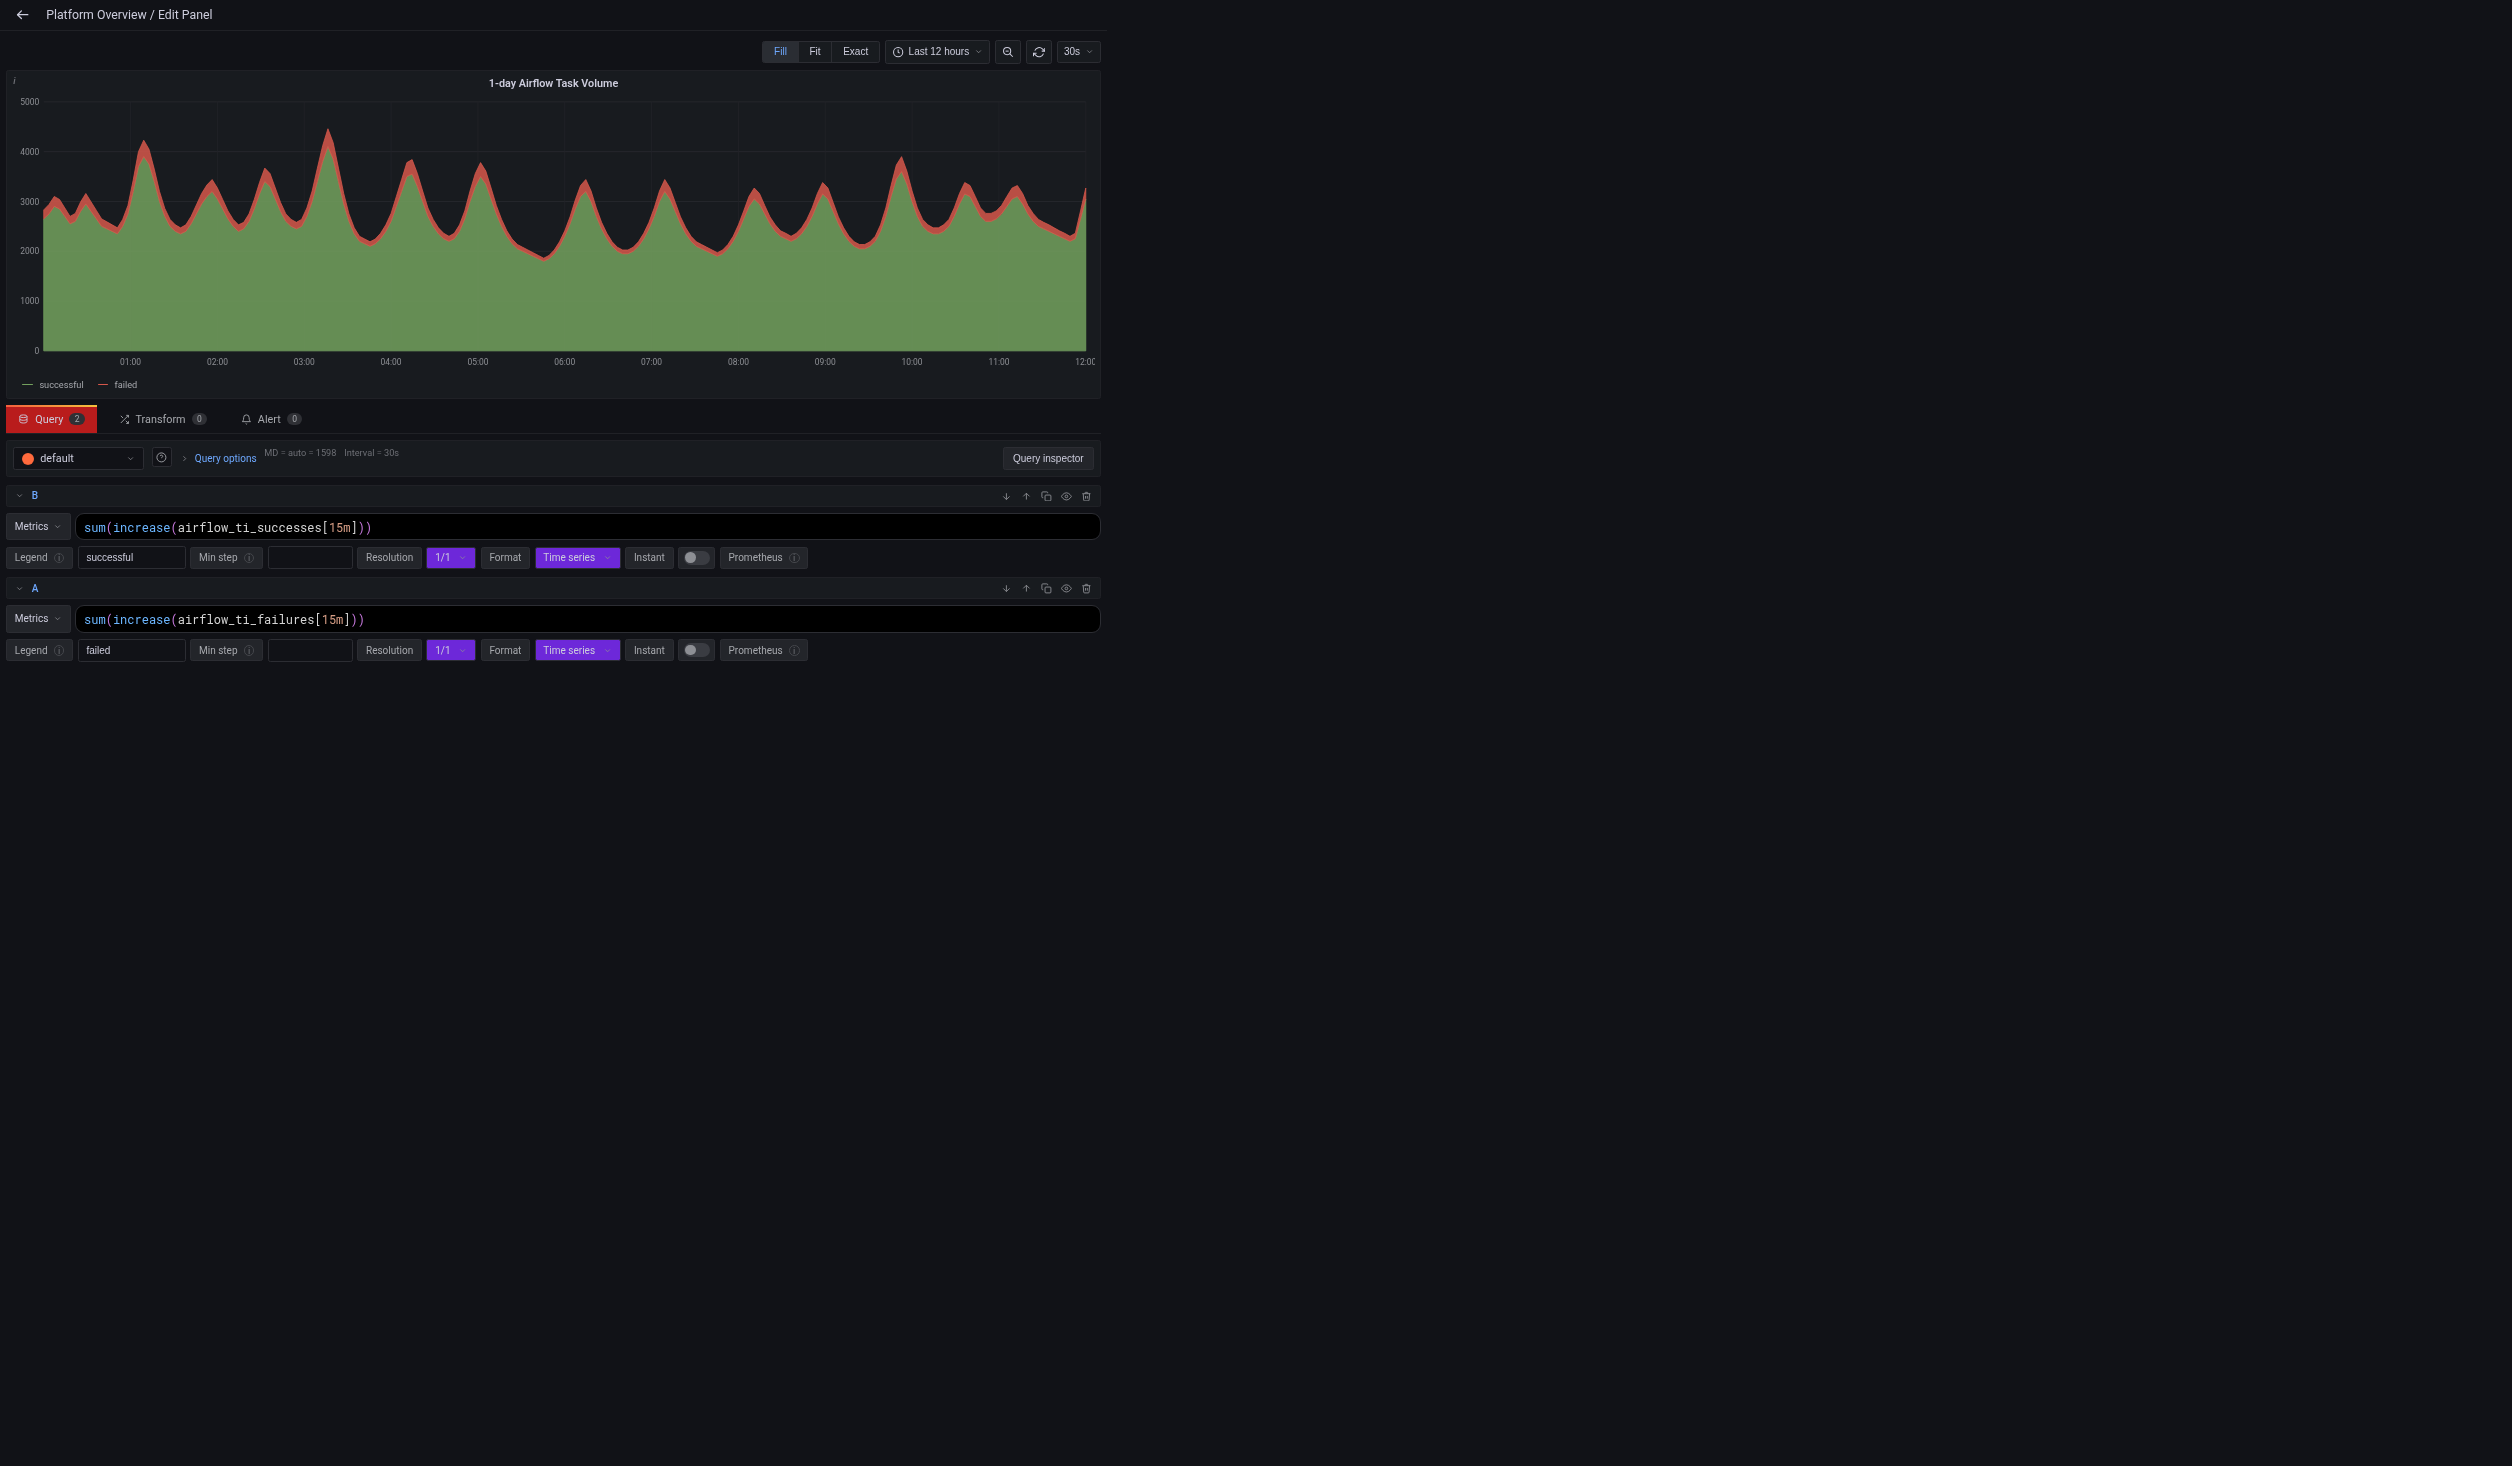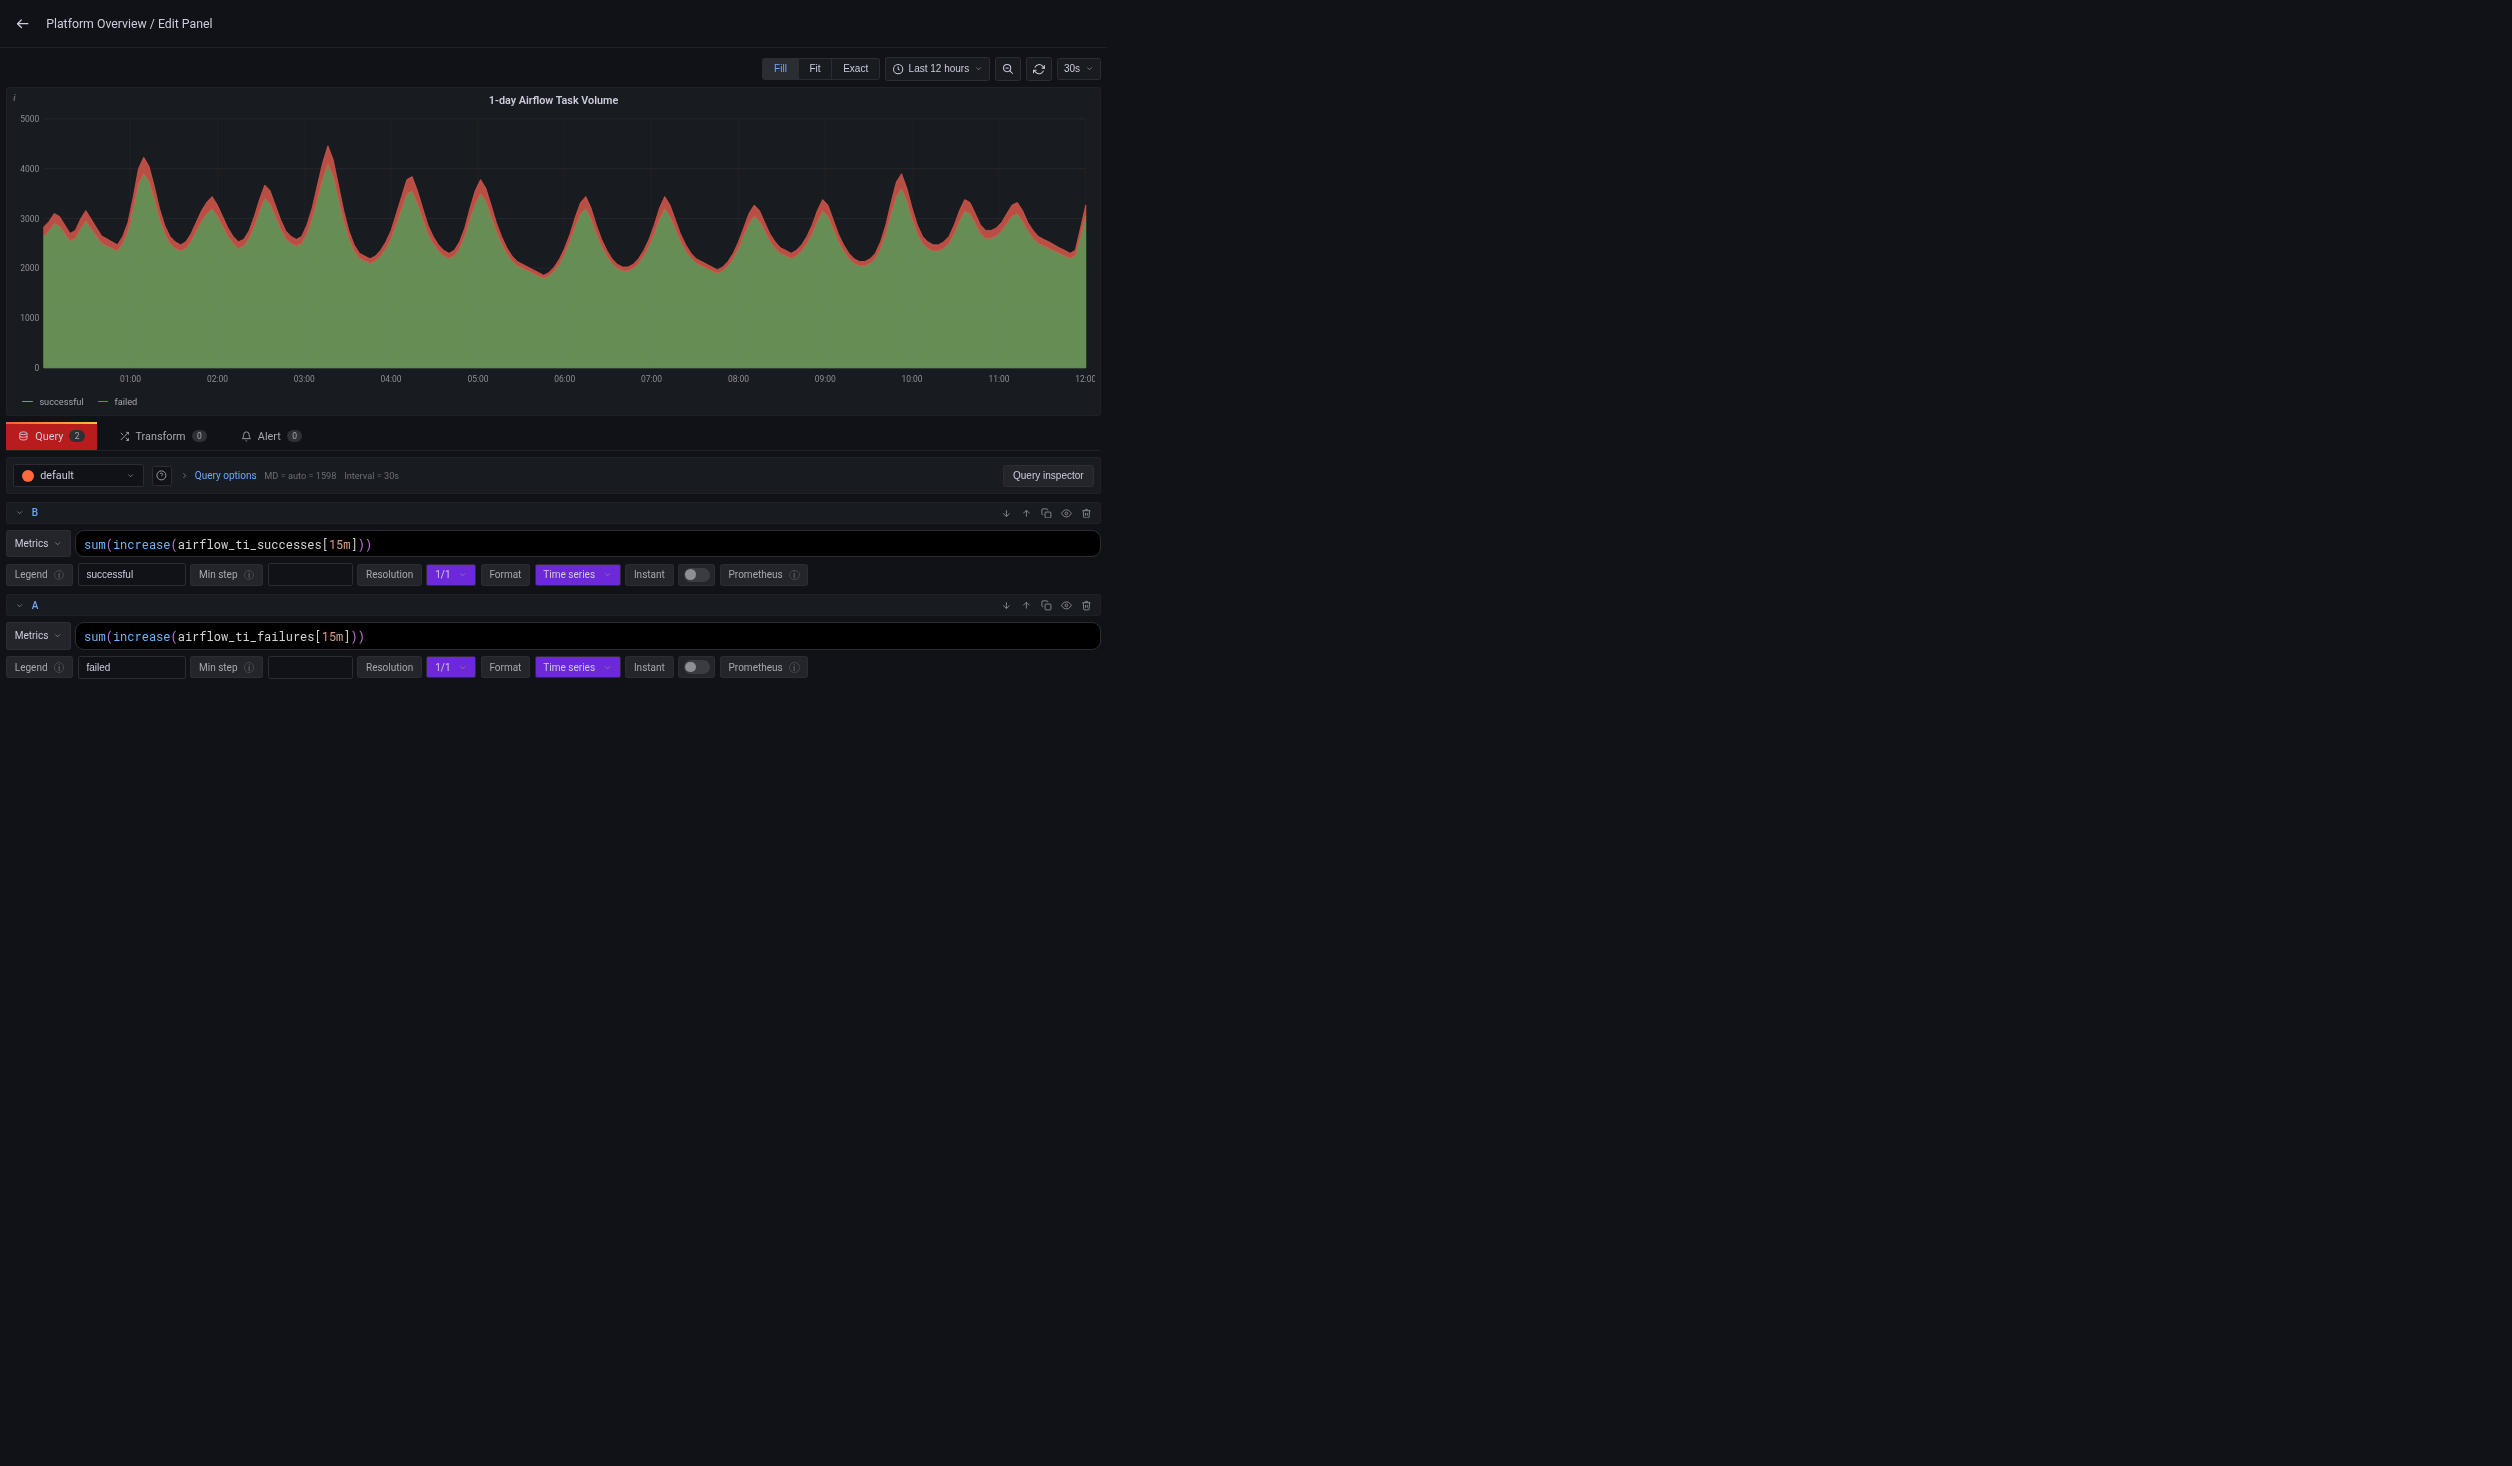--- a/index.html
+++ b/index.html
@@ -1,20 +1,20 @@
 <!DOCTYPE html>
 <html><head>
 <meta charset="utf-8">
 <style>
   * { box-sizing: border-box; }
   html, body { margin:0; padding:0; background:#111217; color:#ccccdc; font-family: -apple-system, BlinkMacSystemFont, "Segoe UI", Roboto, "Helvetica Neue", Arial, sans-serif; font-size:10.8px; }
   body { width:1107px; }
   svg { display:block; }
   
-  .top-header { height:48px; display:flex; align-items:center; padding:0 12.3px; gap:12.3px; border-bottom:0.8px solid #202126; }
+  .top-header { height:31px; display:flex; align-items:center; padding:0 12.3px; gap:12.3px; border-bottom:0.8px solid #202126; }
   .top-header .title { font-size:12.3px; font-weight:400; color:#ccccdc; }
   .icon-btn { background:transparent; border:none; color:#ccccdc; cursor:pointer; padding:3.1px; display:flex; align-items:center; justify-content:center; }
   
   .toolbar-row { display:flex; justify-content:flex-end; align-items:center; padding:9.2px 6.1px 6.1px 6.1px; gap:4.6px; }
   .btn-group { display:flex; border:0.8px solid #2c2d33; border-radius:2.3px; overflow:hidden; background:#181b1f; }
   .btn-group > button { border:none; background:transparent; color:#ccccdc; padding:4.6px 10.8px; font-size:10px; cursor:pointer; }
   .btn-group > button + button { border-left:0.8px solid #2c2d33; }
   .btn-group > button.active { background:#2a2d33; color:#6ea8fe; }
   .small-btn { border:0.8px solid #2c2d33; background:#181b1f; color:#ccccdc; padding:4.6px 6.1px; border-radius:2.3px; cursor:pointer; display:flex; align-items:center; gap:4.6px; font-size:10px;justify-content:center; }
   
@@ -26,21 +26,21 @@
   .legend-row { display:flex; gap:14px; padding:4.6px 15.4px 7.7px 15.4px; font-size:9.2px; color:#a6a8ad; }
   .legend-item { display:flex; align-items:center; gap:6.1px; }
   .legend-dash { width:10.8px; height:1.5px; border-radius:0.8px; }
   
   .tabs-row { margin:6.1px 6.1px 0 6.1px; display:flex; align-items:center; gap:9.2px; border-bottom:0.8px solid #202126; }
   .tab { display:flex; align-items:center; gap:6.1px; padding:7.7px 12.3px; color:#a6a8ad; font-size:10.8px; cursor:pointer; position:relative; }
   .tab.active { background:#b91c1c; color:#ccccdc; }
   .tab.active::before { content:""; position:absolute; top:0; left:0; right:0; height:2.3px; background:linear-gradient(90deg,#f55f3e,#f5c33e); }
   .tab-badge { background:#2f3035; border-radius:7.7px; font-size:8.5px; padding:0.8px 5.4px; color:#a6a8ad; }
   
-  .ds-row { margin:6.1px 6.1px 0 6.1px; background:#181b1f; border:0.8px solid #202126; border-radius:2.3px; padding:6.1px; display:flex; align-items:center; gap:7.7px; }
+  .ds-row { margin:6.1px 6.1px 0 6.1px; background:#181b1f; border:0.8px solid #202126; border-radius:2.3px; padding:6.1px; display:flex; gap:7.7px; }
   .ds-select { background:#111217; border:0.8px solid #2c2d33; border-radius:2.3px; padding:3.8px 7.7px; display:flex; align-items:center; gap:6.1px; cursor:pointer; min-width:131px; justify-content:space-between; }
   .prom-logo { width:12.3px; height:12.3px; border-radius:50%; background:radial-gradient(circle at 50% 45%, #ff6a3d 0 60%, #b33818 100%); display:inline-block; }
   .round-help { width:20px; height:20px; border:0.8px solid #2c2d33; border-radius:2.3px; display:flex; align-items:center; justify-content:center; color:#a6a8ad; background:#111217; cursor:pointer; }
   .qopt-toggle { display:flex; align-items:center; gap:6.1px; color:#6ea8fe; cursor:pointer; font-size:10px; }
   .muted { color:#6c6e74; font-size:9.2px; }
   .spacer { flex:1; }
   .insp-btn { background:#23252a; border:0.8px solid #2c2d33; color:#ccccdc; padding:4.6px 9.2px; border-radius:2.3px; cursor:pointer; font-size:10px; }
   
   .query-block { margin:7.7px 6.1px 0 6.1px; }
   .q-header { background:#181b1f; border:0.8px solid #202126; border-radius:2.3px; padding:4.6px 7.7px; display:flex; align-items:center; gap:7.7px; }

